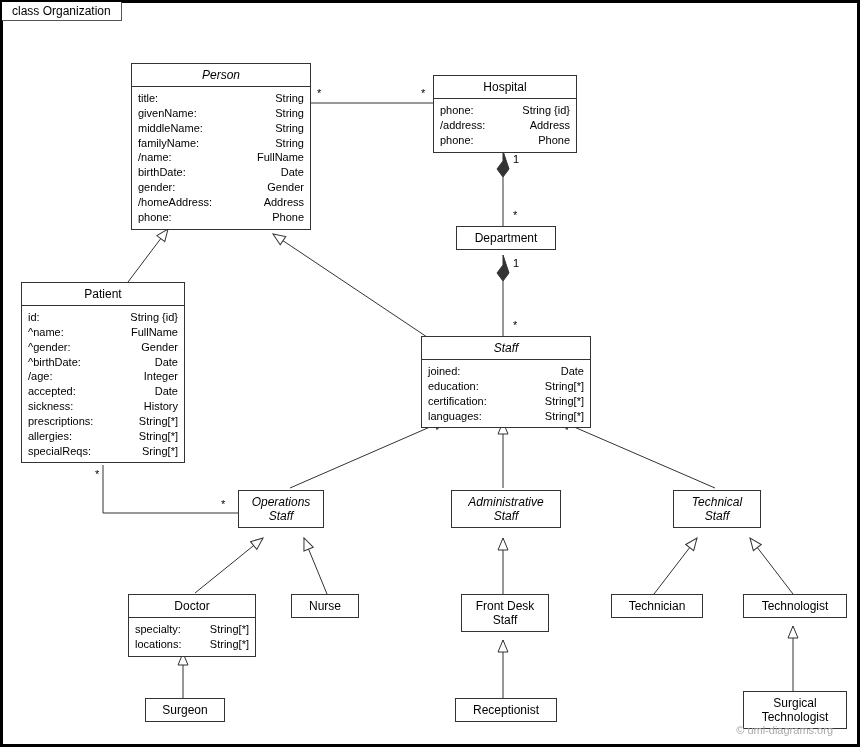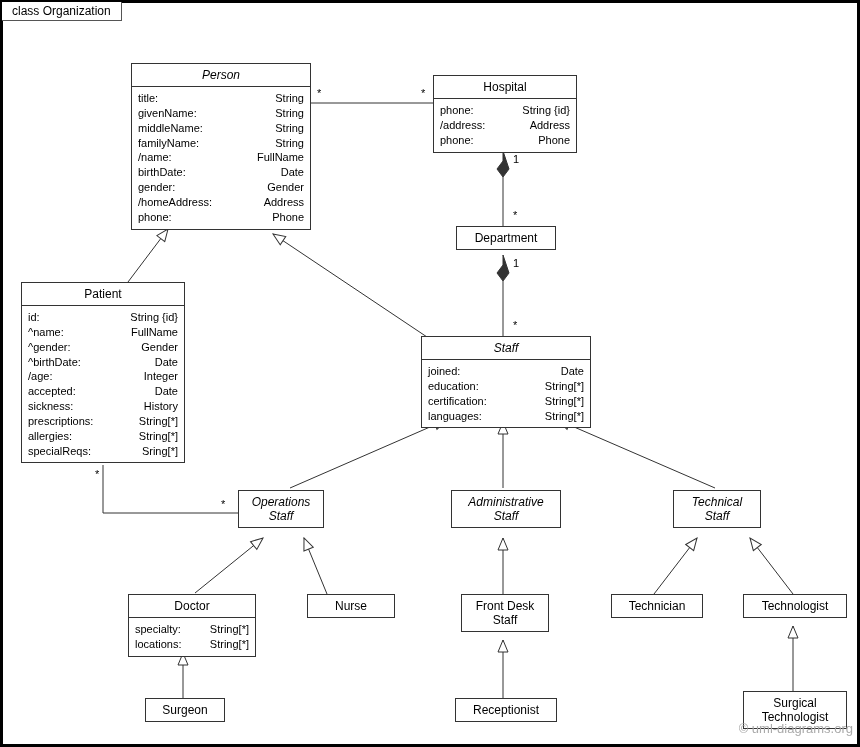--- a/index.html
+++ b/index.html
@@ -51,23 +51,23 @@
     line-height: 1.35;
   }
   .row {
     display: flex;
     justify-content: space-between;
     gap: 8px;
     align-items: center;
   }
   .watermark {
     position: absolute;
-    right: 4px;
+    right: 24px;
     bottom: 8px;
-    font-size: 13px;
+    font-size: 11px;
     color: #aaa;
   }
   svg.edges {
     position: absolute;
     top: 0;
     left: 0;
     width: 860px;
     height: 747px;
     pointer-events: none;
   }
@@ -301,21 +301,21 @@
           <span>specialty:</span>
           <span>String[*]</span>
         </div>
         <div class="row">
           <span>locations:</span>
           <span>String[*]</span>
         </div>
       </div>
   </div>
 
-  <div class="cls" style="left:304px; top:591px; width:88px">
+  <div class="cls" style="left:288px; top:591px; width:68px">
     <div class="cls-head plain">Nurse</div>
   </div>
 
   <div class="cls" style="left:458px; top:591px; width:88px">
     <div class="cls-head plain" style="white-space:pre-line">Front Desk
 Staff</div>
   </div>
 
   <div class="cls" style="left:608px; top:591px; width:92px">
     <div class="cls-head plain">Technician</div>

